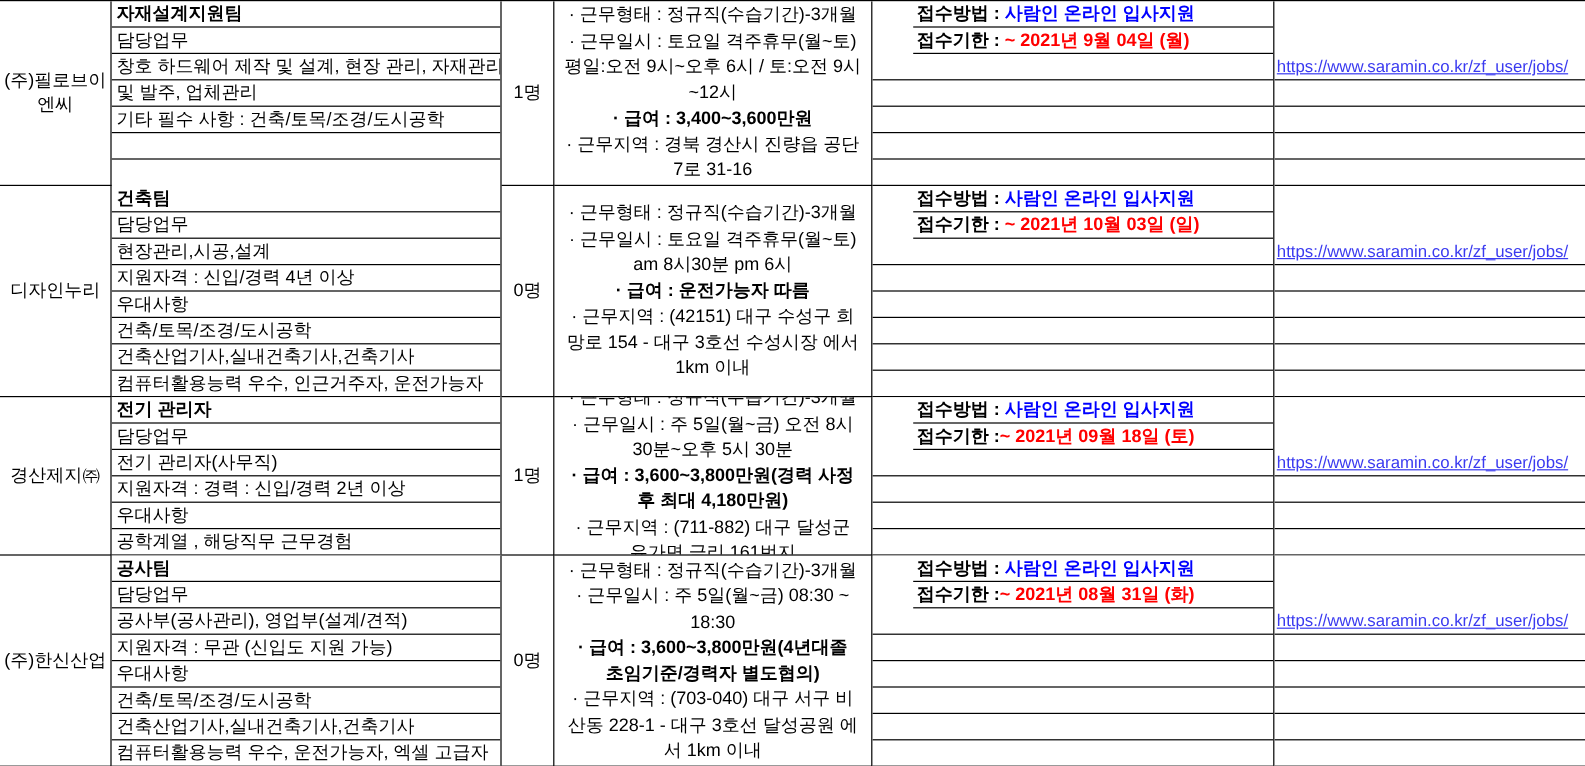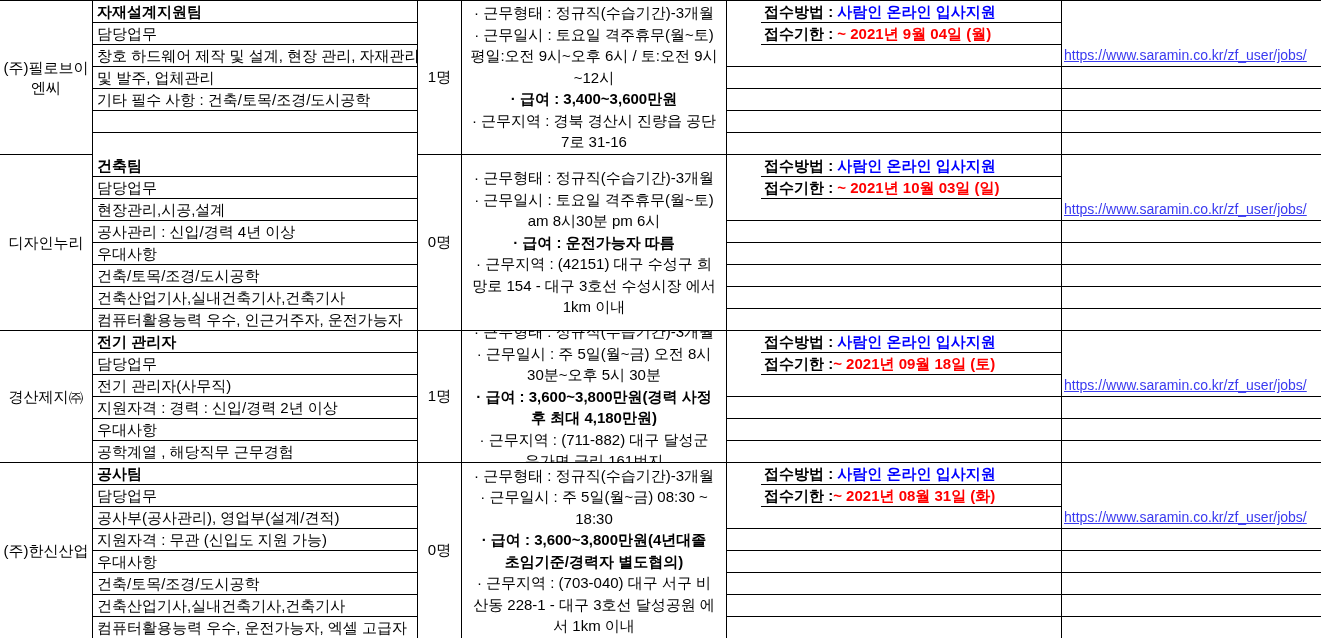--- a/index.html
+++ b/index.html
@@ -96,21 +96,21 @@
       </div>
     </div>
     <div class="block" style="height: 176px;">
       <div class="cell colA company">
         <div class="company-line">디자인누리</div>
       </div>
       <div class="col colB">
         <div class="row detail-row bold">건축팀</div>
         <div class="row detail-row">담당업무</div>
         <div class="row detail-row">현장관리,시공,설계</div>
-        <div class="row detail-row">공사관리 : 신입/경력 4년 이상</div>
+        <div class="row detail-row">지원자격 : 신입/경력 4년 이상</div>
         <div class="row detail-row">우대사항</div>
         <div class="row detail-row">건축/토목/조경/도시공학</div>
         <div class="row detail-row">건축산업기사,실내건축기사,건축기사</div>
         <div class="row detail-row">컴퓨터활용능력 우수, 인근거주자, 운전가능자</div>
       </div>
       <div class="cell colC headcount">0명</div>
       <div class="cell colD conditions">
         <div class="cond-line">· 근무형태 : 정규직(수습기간)-3개월</div>
         <div class="cond-line">· 근무일시 : 토요일 격주휴무(월~토)</div>
         <div class="cond-line">am 8시30분 pm 6시</div>

